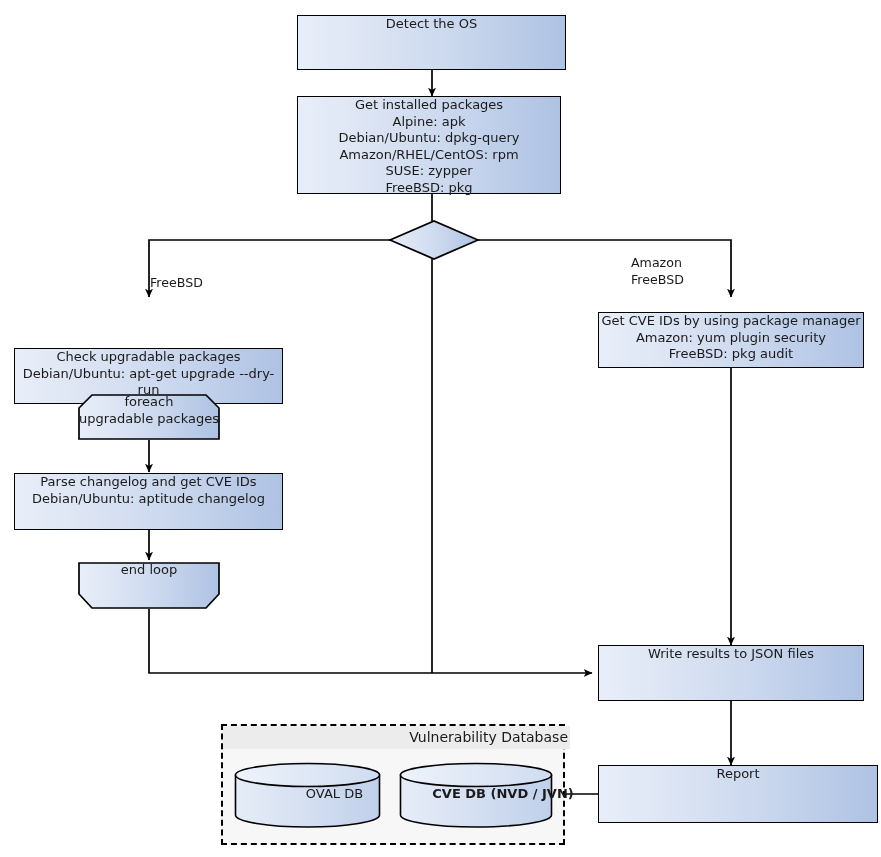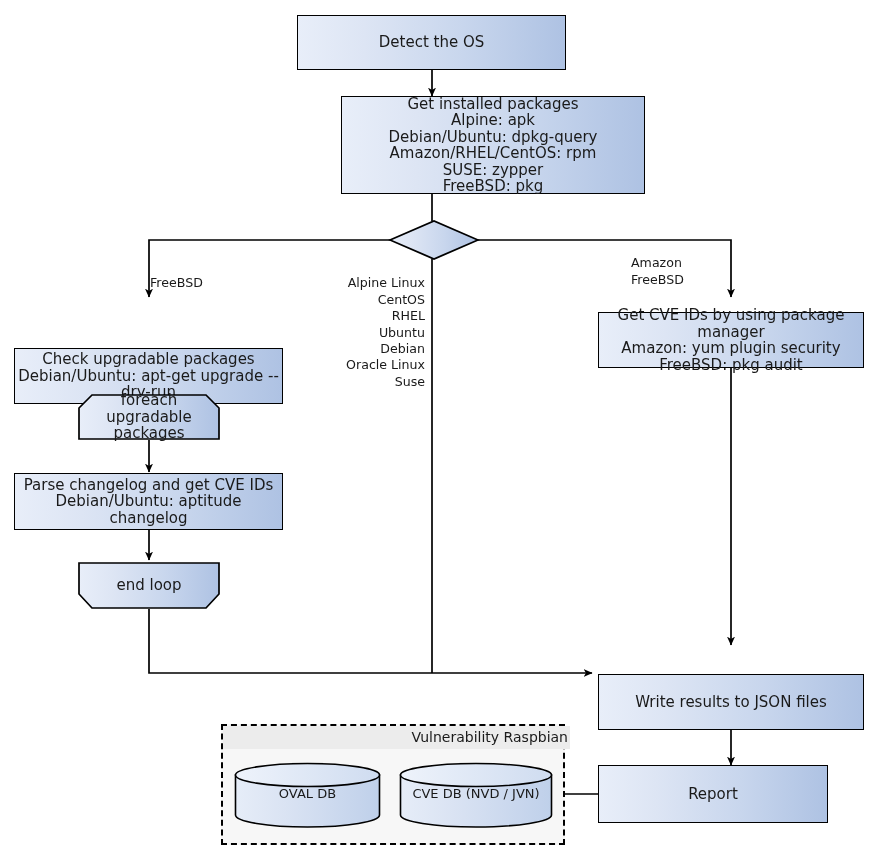--- a/index.html
+++ b/index.html
@@ -25,25 +25,25 @@
     width: 881px;
     height: 857px;
     pointer-events: none;
   }
   .node {
     position: absolute;
     box-sizing: border-box;
     border: 1.6px solid #000000;
     background: linear-gradient(to right, #e8eef9 0%, #dde5f4 25%, #c8d6ed 62%, #aec2e3 100%);
     display: flex;
-    align-items: center;
+    align-items: flex-start;
     justify-content: center;
     text-align: center;
     color: #1a1a1a;
-    font-size: 15px;
+    font-size: 13px;
     line-height: 16.5px;
     white-space: pre-line;
   }
   .node.bevel-top {
     border: none;
     background: none;
   }
   .node.bevel-top .bev-shape,
   .node.bevel-bottom .bev-shape {
     position: absolute;
@@ -96,20 +96,21 @@
   .cyl {
     position: absolute;
   }
   .cyl-label {
     position: absolute;
     width: 100%;
     text-align: center;
     font-size: 13px;
     color: #1a1a1a;
     pointer-events: none;
+    margin-left: 27px;
   }
 </style>
 </head>
 <body>
 
 <div id="canvas">
 
   <svg class="edges" viewBox="0 0 881 857" xmlns="http://www.w3.org/2000/svg">
     <defs>
       <marker id="arrow" markerWidth="10" markerHeight="10" refX="8.4" refY="4" orient="auto" markerUnits="userSpaceOnUse">
@@ -163,21 +164,21 @@
 
     <g>
       <path d="M553,794 L598,794" stroke="#000000" stroke-width="1.7" fill="none"></path>
     </g>
   </svg>
 
   <div class="node" style="left:297px; top:15px; width:269px; height:55px;">
     <span>Detect the OS</span>
   </div>
 
-  <div class="node" style="left:297px; top:96px; width:304px; height:98px;margin-left:44px;">
+  <div class="node" style="left:297px; top:96px; width:264px; height:98px;">
     <span>Get installed packages
 Alpine: apk
 Debian/Ubuntu: dpkg-query
 Amazon/RHEL/CentOS: rpm
 SUSE: zypper
 FreeBSD: pkg</span>
   </div>
 
   <svg class="diamond" style="left:388px; top:219px; width:92px; height:42px;" viewBox="0 0 92 42" xmlns="http://www.w3.org/2000/svg">
     <defs>
@@ -188,29 +189,20 @@
         <stop offset="100%" stop-color="#aec2e3"></stop>
       </linearGradient>
     </defs>
     <polygon points="2,21 46,2 90,21 46,40" fill="url(#gradDiamond)" stroke="#000000" stroke-width="1.8"></polygon>
   </svg>
 
   <div class="edge-label center-al" style="left:150px; top:259px; width:200px;">
     <span>FreeBSD</span>
   </div>
 
-  <div class="edge-label right-al" style="left:265px; top:259px; width:160px;">
-    <span>Alpine Linux
-CentOS
-RHEL
-Ubuntu
-Debian
-Oracle Linux
-Suse</span>
-  </div>
 
   <div class="edge-label center-al" style="left:631px; top:239px; width:200px;">
     <span>Amazon
 FreeBSD</span>
   </div>
 
   <div class="node" style="left:14px; top:303px; width:269px; height:56px;margin-top:45px;">
     <span>Check upgradable packages
 Debian/Ubuntu: apt-get upgrade --dry-run</span>
   </div>
@@ -250,32 +242,32 @@
     </svg>
     <span class="bev-label">end loop</span>
   </div>
 
   <div class="node" style="left:598px; top:303px; width:266px; height:56px;margin-top:9px;">
     <span>Get CVE IDs by using package manager
 Amazon: yum plugin security
 FreeBSD: pkg audit</span>
   </div>
 
-  <div class="node" style="left:598px; top:645px; width:266px; height:56px;margin-top:29px;">
+  <div class="node" style="left:598px; top:645px; width:266px; height:56px;">
     <span>Write results to JSON files</span>
   </div>
 
-  <div class="node" style="left:598px; top:765px; width:230px; height:58px;">
+  <div class="node" style="left:598px; top:765px; width:280px; height:58px;">
     <span>Report</span>
   </div>
 
   <div class="db-group" style="left:221px; top:724px; width:344px; height:121px;">
   </div>
   <div class="db-group-title" style="left:223px; top:726px; width:347px; height:23px;">
-    <span>Vulnerability Raspbian</span>
+    <span>Vulnerability Database</span>
   </div>
 
   <svg class="cyl" style="left:234px; top:762px; width:147px; height:66px;" viewBox="0 0 147 66" xmlns="http://www.w3.org/2000/svg">
     <defs>
       <linearGradient id="gradCyl1" x1="0" y1="0" x2="1" y2="0">
         <stop offset="0%" stop-color="#e6edf8"></stop>
         <stop offset="35%" stop-color="#dae3f3"></stop>
         <stop offset="100%" stop-color="#bfd0ea"></stop>
       </linearGradient>
       <linearGradient id="gradCylTop1" x1="0" y1="0" x2="1" y2="0">
@@ -298,17 +290,17 @@
         <stop offset="100%" stop-color="#bfd0ea"></stop>
       </linearGradient>
       <linearGradient id="gradCylTop2" x1="0" y1="0" x2="1" y2="0">
         <stop offset="0%" stop-color="#eef3fb"></stop>
         <stop offset="100%" stop-color="#cfdcf0"></stop>
       </linearGradient>
     </defs>
     <path d="M1.5,13 L1.5,53 A75.5,12 0 0 0 152.5,53 L152.5,13 Z" fill="url(#gradCyl2)" stroke="#000000" stroke-width="1.6"></path>
     <ellipse cx="77" cy="13" rx="75.5" ry="11.5" fill="url(#gradCylTop2)" stroke="#000000" stroke-width="1.6"></ellipse>
   </svg>
-  <div class="cyl-label" style="left:399px; top:786px; width:154px;">
+  <div class="cyl-label" style="left:399px; top:786px; width:154px;font-weight:bold;">
     <span>CVE DB (NVD / JVN)</span>
   </div>
 
 </div>
 
 </body></html>

